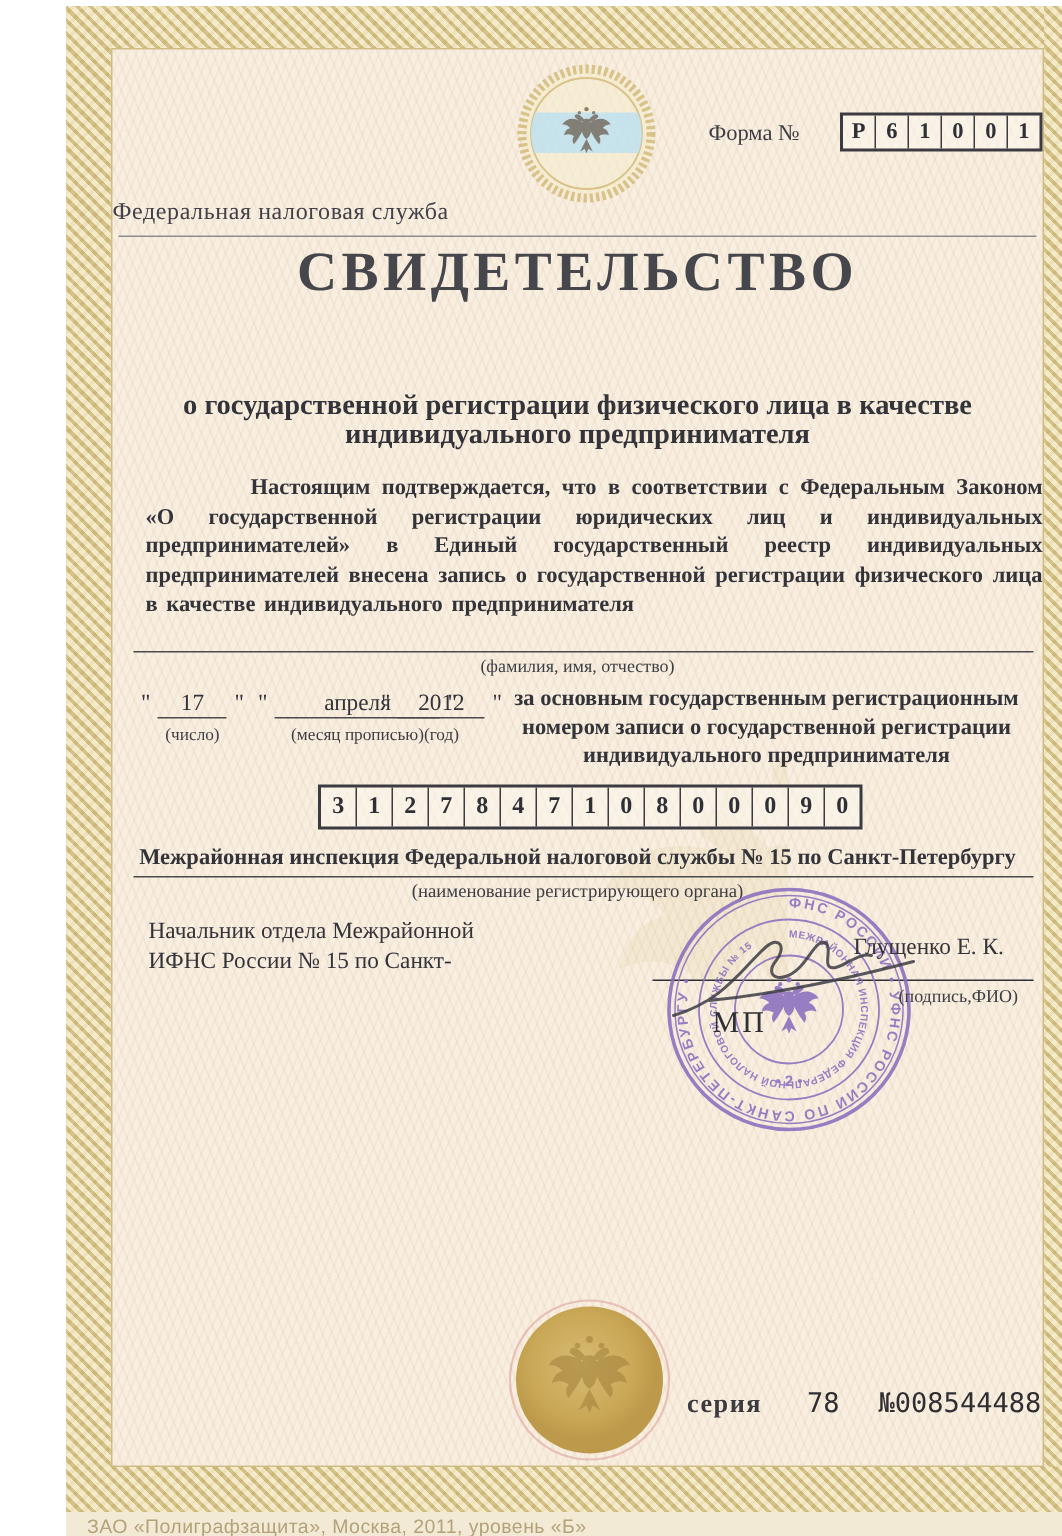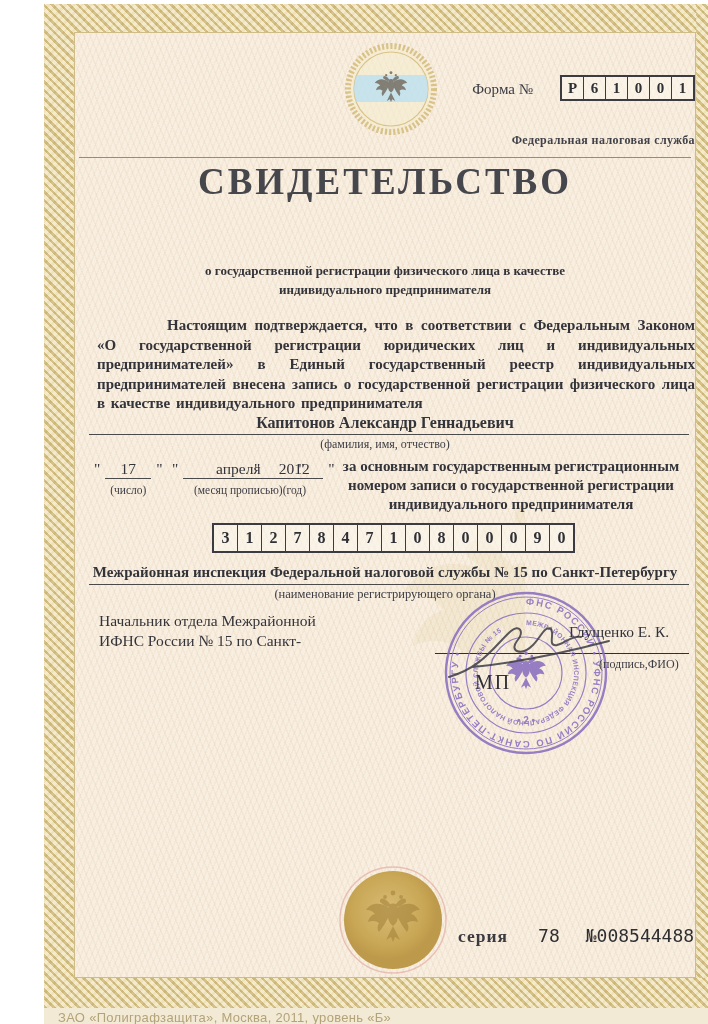--- a/index.html
+++ b/index.html
@@ -26,25 +26,25 @@
   .fns-emblem{left:268px;top:8px;width:96px;height:96px;opacity:0.9;}
 
   
   .form-label{left:368px;top:48px;width:90px;font-size:15px;text-align:right;color:#3d3d44;}
   .boxes{display:flex;border:2px solid #3b3b41;background:rgba(252,248,238,0.55);box-sizing:border-box;}
   .boxes span{display:block;text-align:center;border-right:1.5px solid #3b3b41;font-weight:bold;color:#2f2f36;}
   .boxes span:last-child{border-right:none;}
   .form-boxes{left:485px;top:42px;}
   .form-boxes span{width:21px;height:22px;line-height:22px;font-size:15px;}
 
-  .agency{left:0;top:100px;width:100%;text-align:right;font-weight:bold;font-size:12px;color:#414149;letter-spacing:0.4px;}
+  .agency{left:0;top:100px;width:100%;text-align:left;font-weight:normal;font-size:16px;color:#414149;letter-spacing:0.4px;}
   .header-rule{left:4px;top:124px;width:612px;border-top:1.2px solid #8d8d8d;}
   .cert-title{left:0;top:127px;width:100%;text-align:center;font-weight:bold;font-size:37px;letter-spacing:3px;color:#46464d;}
 
-  .subtitle{left:0;top:228px;width:100%;text-align:center;font-weight:bold;font-size:13px;line-height:19px;color:#33333a;}
+  .subtitle{left:0;top:228px;width:100%;text-align:center;font-weight:bold;font-size:19px;line-height:19px;color:#33333a;}
 
   .body-par{left:22px;top:283px;width:598px;font-weight:bold;font-size:15px;line-height:19.6px;
     text-align:justify;text-indent:70px;word-spacing:2px;color:#33333a;}
 
   .person-name{left:0;top:381px;width:100%;text-align:center;font-weight:bold;font-size:16px;color:#33333a;}
   .name-rule{left:14px;top:401px;width:600px;border-top:1.3px solid #4a4a4a;}
   .name-caption{left:0;top:404px;width:100%;text-align:center;font-size:12px;color:#3d3d44;}
 
   .dgroup{top:427px;text-align:center;font-size:15.5px;color:#33333a;}
   .dgroup .q{margin:0 5px;color:#33333a;}
@@ -139,21 +139,20 @@
     <div class="abs header-rule"></div>
     <div class="abs cert-title">СВИДЕТЕЛЬСТВО</div>
 
     <div class="abs subtitle">
       <div>о государственной регистрации физического лица в качестве</div>
       <div>индивидуального предпринимателя</div>
     </div>
 
     <div class="abs body-par">Настоящим  подтверждается,  что в  соответствии с  Федеральным Законом «О государственной  регистрации юридических лиц и индивидуальных предпринимателей» в Единый  государственный реестр индивидуальных предпринимателей внесена запись о государственной регистрации физического лица в качестве индивидуального предпринимателя</div>
 
-    <div class="abs person-name">Капитонов Александр Геннадьевич</div>
     <div class="abs name-rule"></div>
     <div class="abs name-caption">(фамилия, имя, отчество)</div>
 
     <div class="abs dgroup dg1">
       <div><span class="q">"</span><span class="dv">17</span><span class="q">"</span></div>
       <div class="dcap">(число)</div>
     </div>
     <div class="abs dgroup dg2">
       <div><span class="q">"</span><span class="dv">апреля</span><span class="q">"</span></div>
       <div class="dcap">(месяц прописью)</div>

